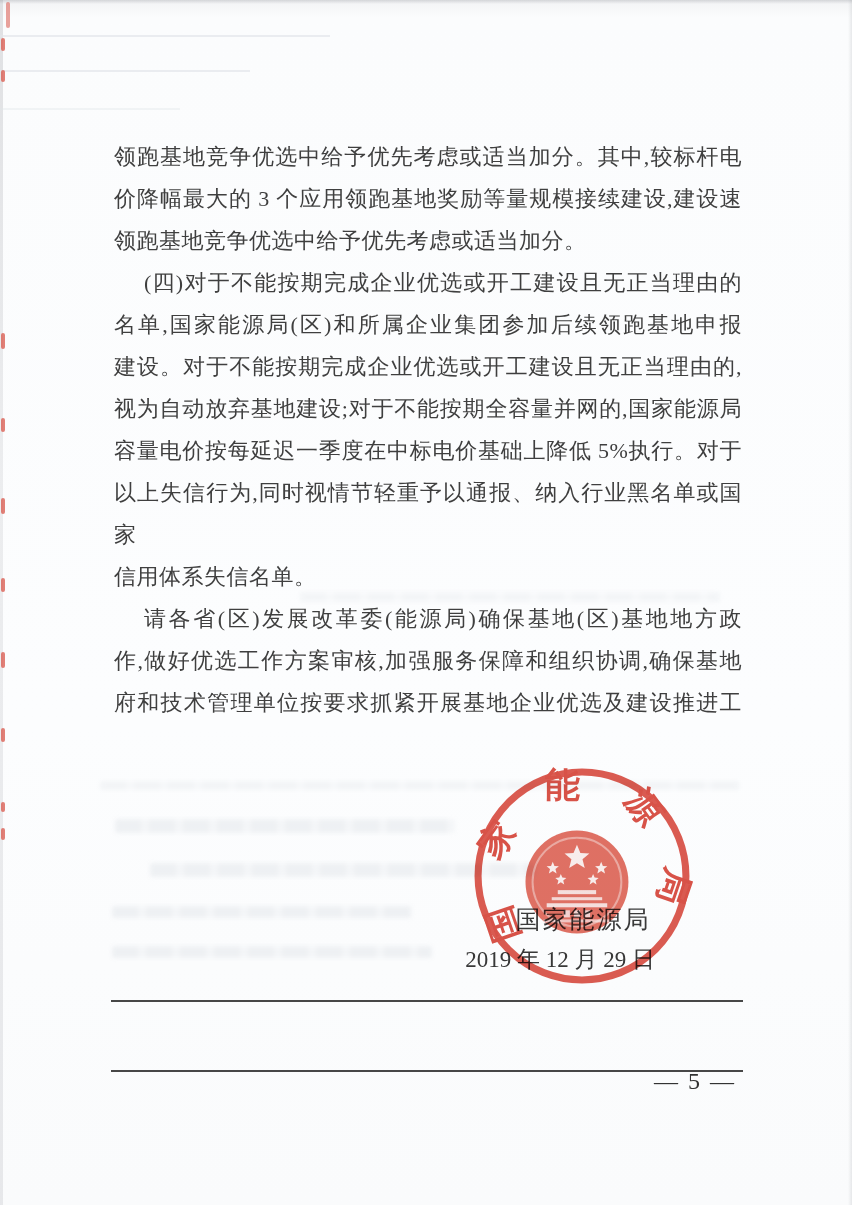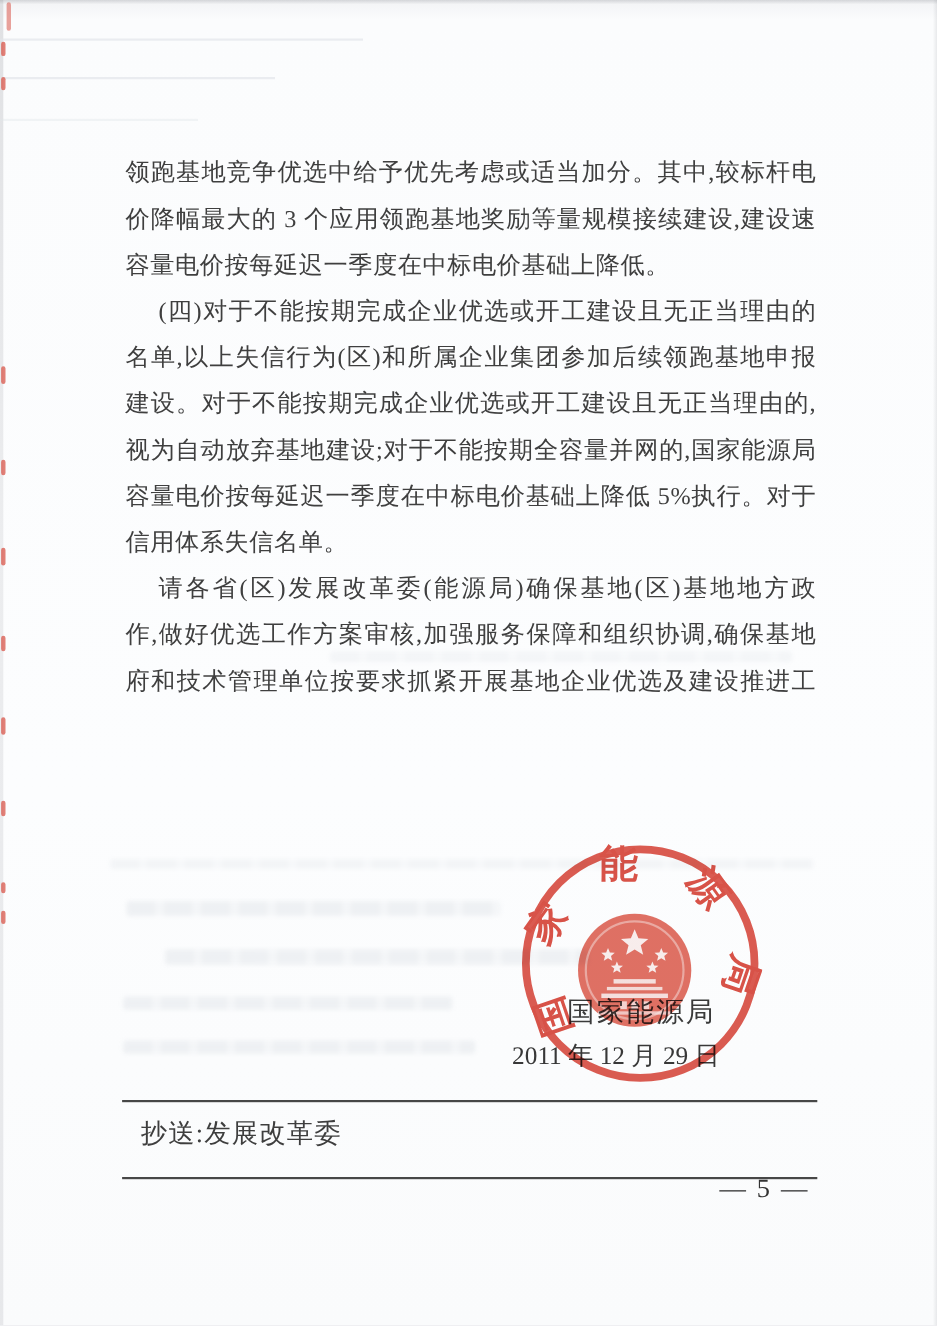--- a/index.html
+++ b/index.html
@@ -72,34 +72,35 @@
   <div class="smudge" style="left:300px;top:592px;width:420px;height:10px;opacity:.28;"></div>
   <div class="smudge" style="left:100px;top:781px;width:640px;height:9px;opacity:.30;"></div>
   <div class="smudge" style="left:115px;top:819px;width:340px;height:14px;"></div>
   <div class="smudge" style="left:150px;top:863px;width:385px;height:14px;"></div>
   <div class="smudge" style="left:112px;top:906px;width:300px;height:12px;"></div>
   <div class="smudge" style="left:112px;top:946px;width:320px;height:12px;"></div>
 
   <div id="doc-body">
       <div class="tline fill">领跑基地竞争优选中给予优先考虑或适当加分。其中,较标杆电</div>
       <div class="tline fill">价降幅最大的 3 个应用领跑基地奖励等量规模接续建设,建设速</div>
-      <div class="tline">容量电价按每延迟一季度在中标电价基础上降低。</div>
+      <div class="tline">领跑基地竞争优选中给予优先考虑或适当加分。</div>
       <div class="tline fill indent">(四)对于不能按期完成企业优选或开工建设且无正当理由的</div>
-      <div class="tline fill">名单,以上失信行为(区)和所属企业集团参加后续领跑基地申报</div>
+      <div class="tline fill">名单,国家能源局(区)和所属企业集团参加后续领跑基地申报</div>
       <div class="tline fill">建设。对于不能按期完成企业优选或开工建设且无正当理由的,</div>
       <div class="tline fill">视为自动放弃基地建设;对于不能按期全容量并网的,国家能源局</div>
       <div class="tline fill">容量电价按每延迟一季度在中标电价基础上降低 5%执行。对于</div>
+      <div class="tline fill">以上失信行为,同时视情节轻重予以通报、纳入行业黑名单或国家</div>
       <div class="tline">信用体系失信名单。</div>
       <div class="tline fill indent">请各省(区)发展改革委(能源局)确保基地(区)基地地方政</div>
       <div class="tline fill">作,做好优选工作方案审核,加强服务保障和组织协调,确保基地</div>
       <div class="tline fill">府和技术管理单位按要求抓紧开展基地企业优选及建设推进工</div>
     </div>
 
   <div class="sig-issuer">国家能源局</div>
-  <div class="sig-date">2011 年 12 月 29 日</div>
+  <div class="sig-date">2019 年 12 月 29 日</div>
 
   <svg class="seal" viewBox="0 0 220 220">
     <circle cx="110" cy="110" r="103" fill="none" stroke="#d9463a" stroke-width="7" opacity=".95"></circle>
     <defs>
       <path id="arcPath" d="M 65.3 173.9 A 78 78 0 1 1 154.7 173.9" fill="none"></path>
     </defs>
     <text font-size="35" fill="#d9463a" letter-spacing="39" font-family="Liberation Serif, DejaVu Serif, serif" font-weight="bold">
       <textPath href="#arcPath" startOffset="50%" text-anchor="middle">国家能源局</textPath>
     </text>
 
@@ -115,17 +116,16 @@
       <rect x="80" y="131" width="50" height="3" fill="#fbeeec" opacity=".85"></rect>
       <rect x="75" y="137" width="60" height="4" fill="#fbeeec" opacity=".9"></rect>
       <rect x="92" y="144" width="6" height="7" fill="#fbeeec" opacity=".8"></rect>
       <rect x="102" y="144" width="6" height="7" fill="#fbeeec" opacity=".8"></rect>
       <rect x="112" y="144" width="6" height="7" fill="#fbeeec" opacity=".8"></rect>
       <rect x="72" y="153" width="66" height="3" fill="#fbeeec" opacity=".7"></rect>
     </g>
   </svg>
 
   <div class="rule r1"></div>
-  <div class="cc-note">抄送:发展改革委</div>
   <div class="rule r2"></div>
   <div class="page-num">— 5 —</div>
 
 </div>
 
 </body></html>

